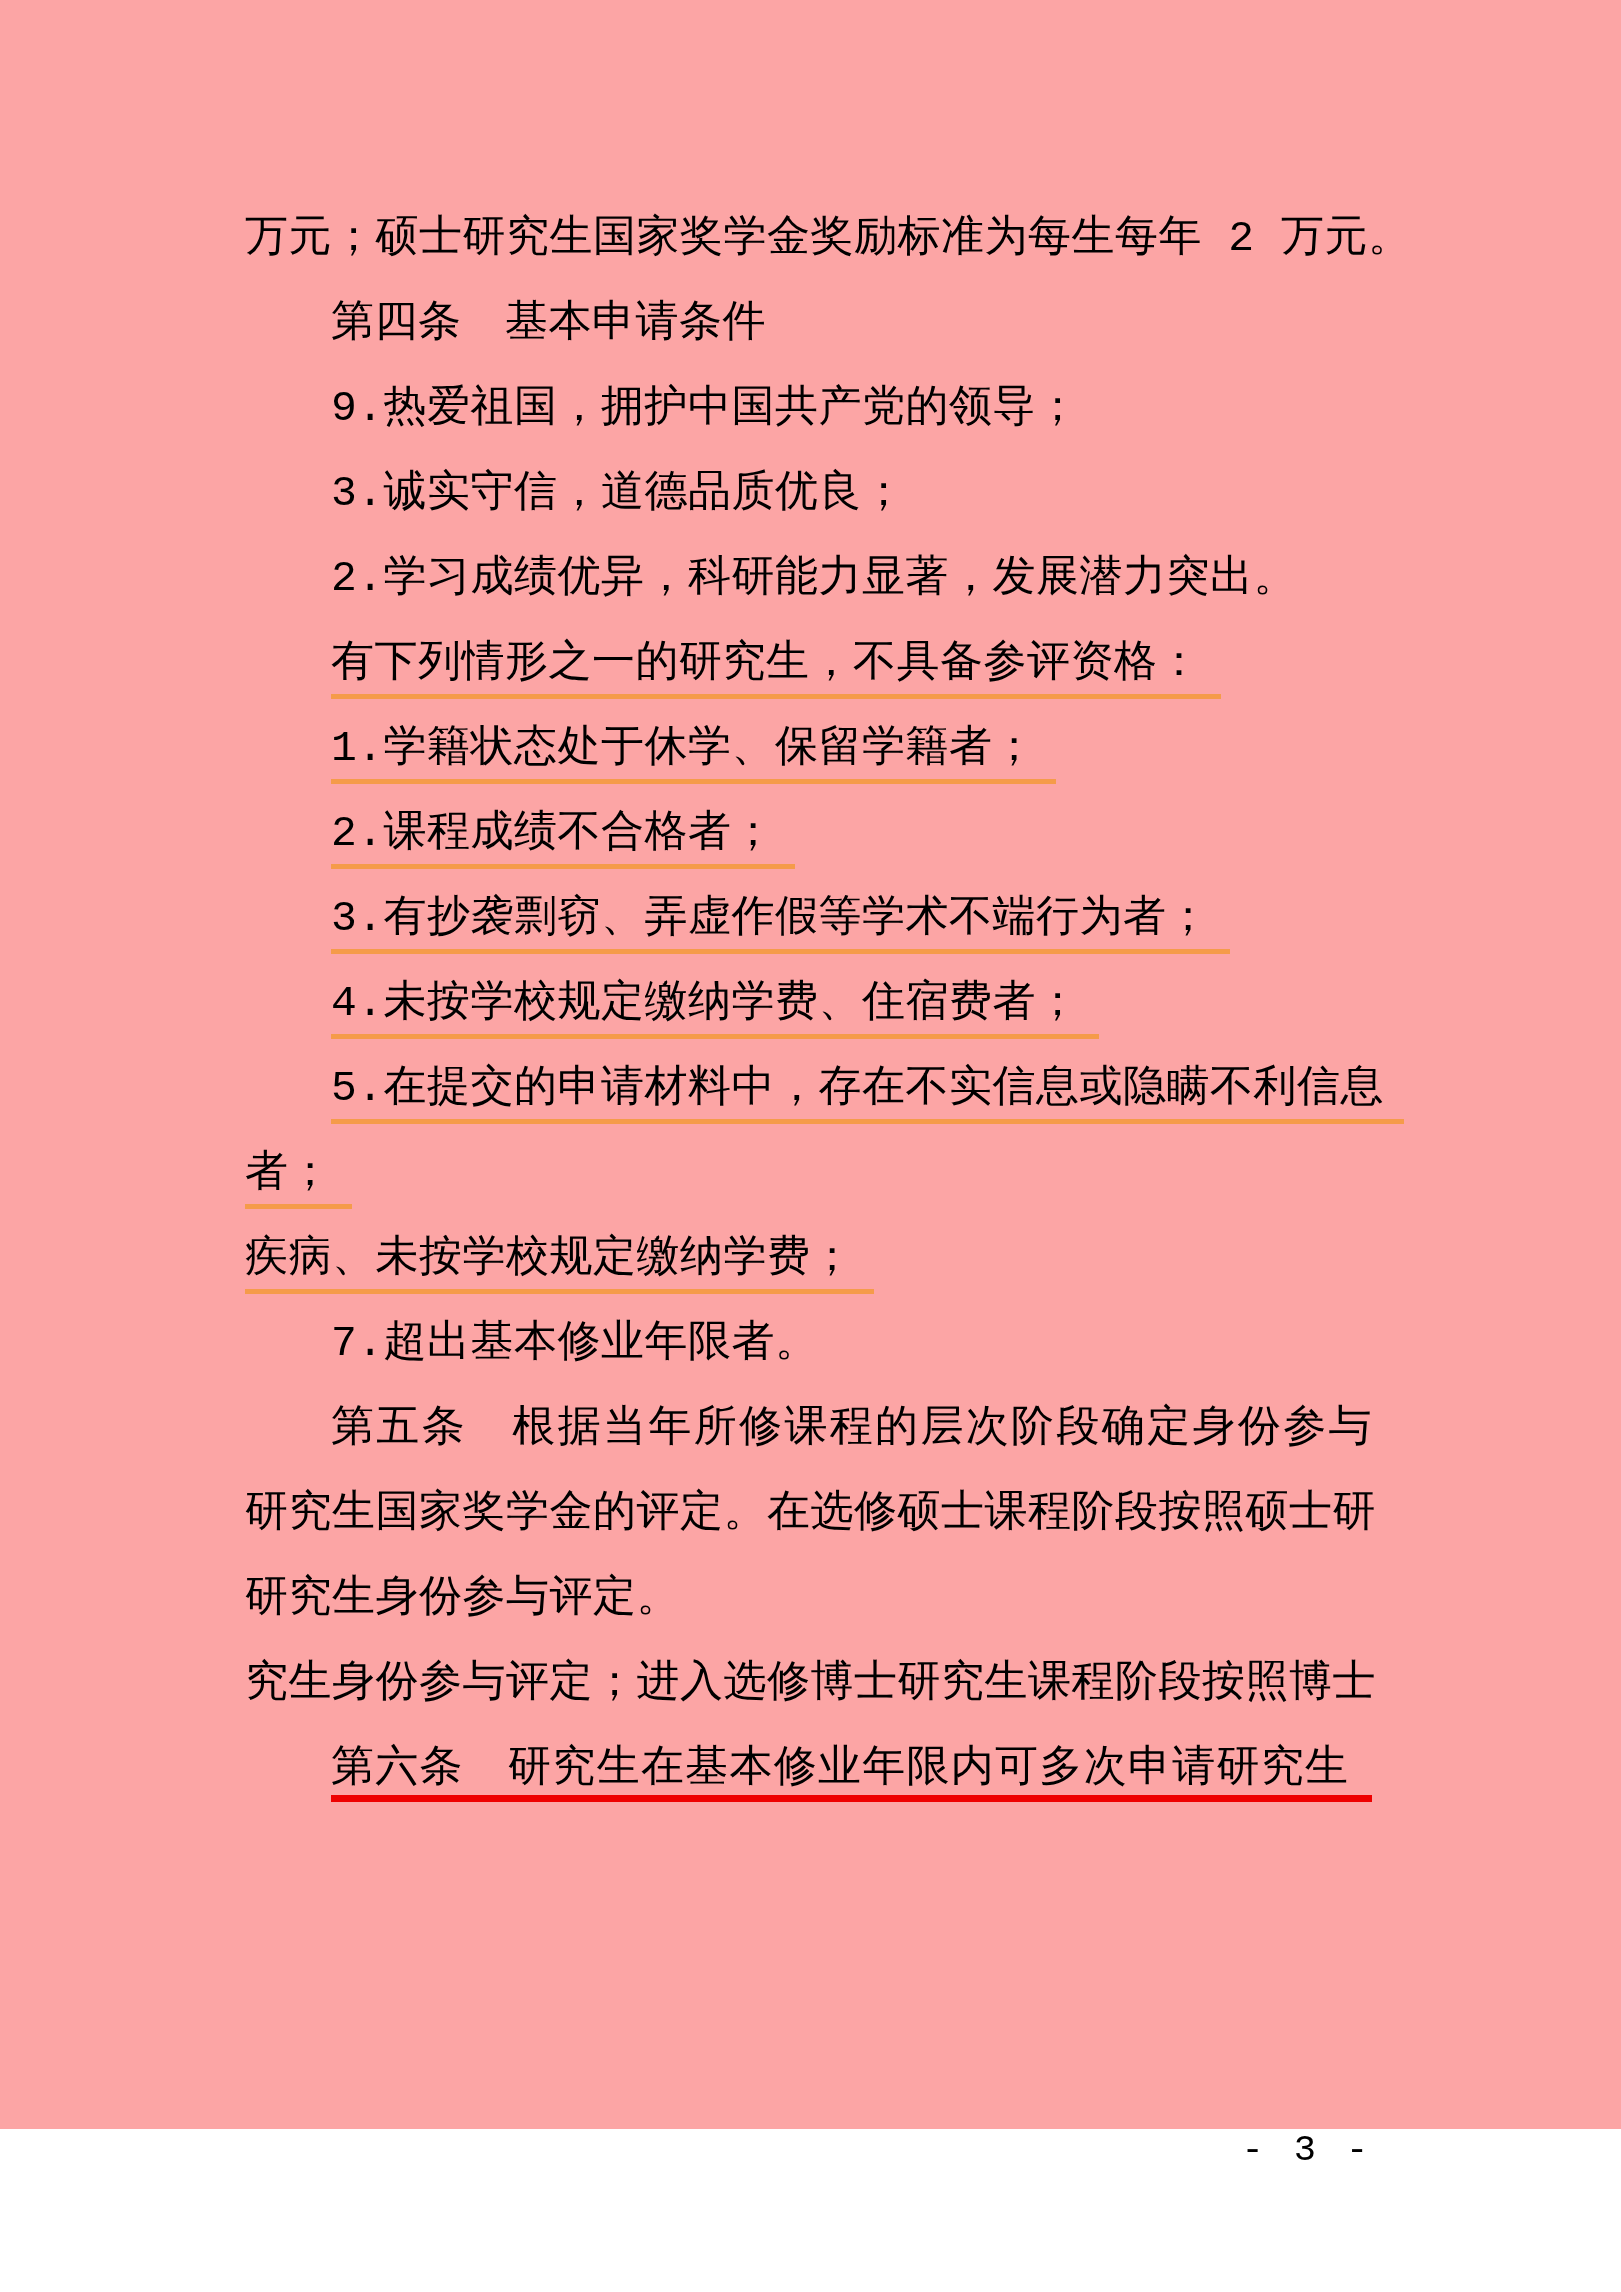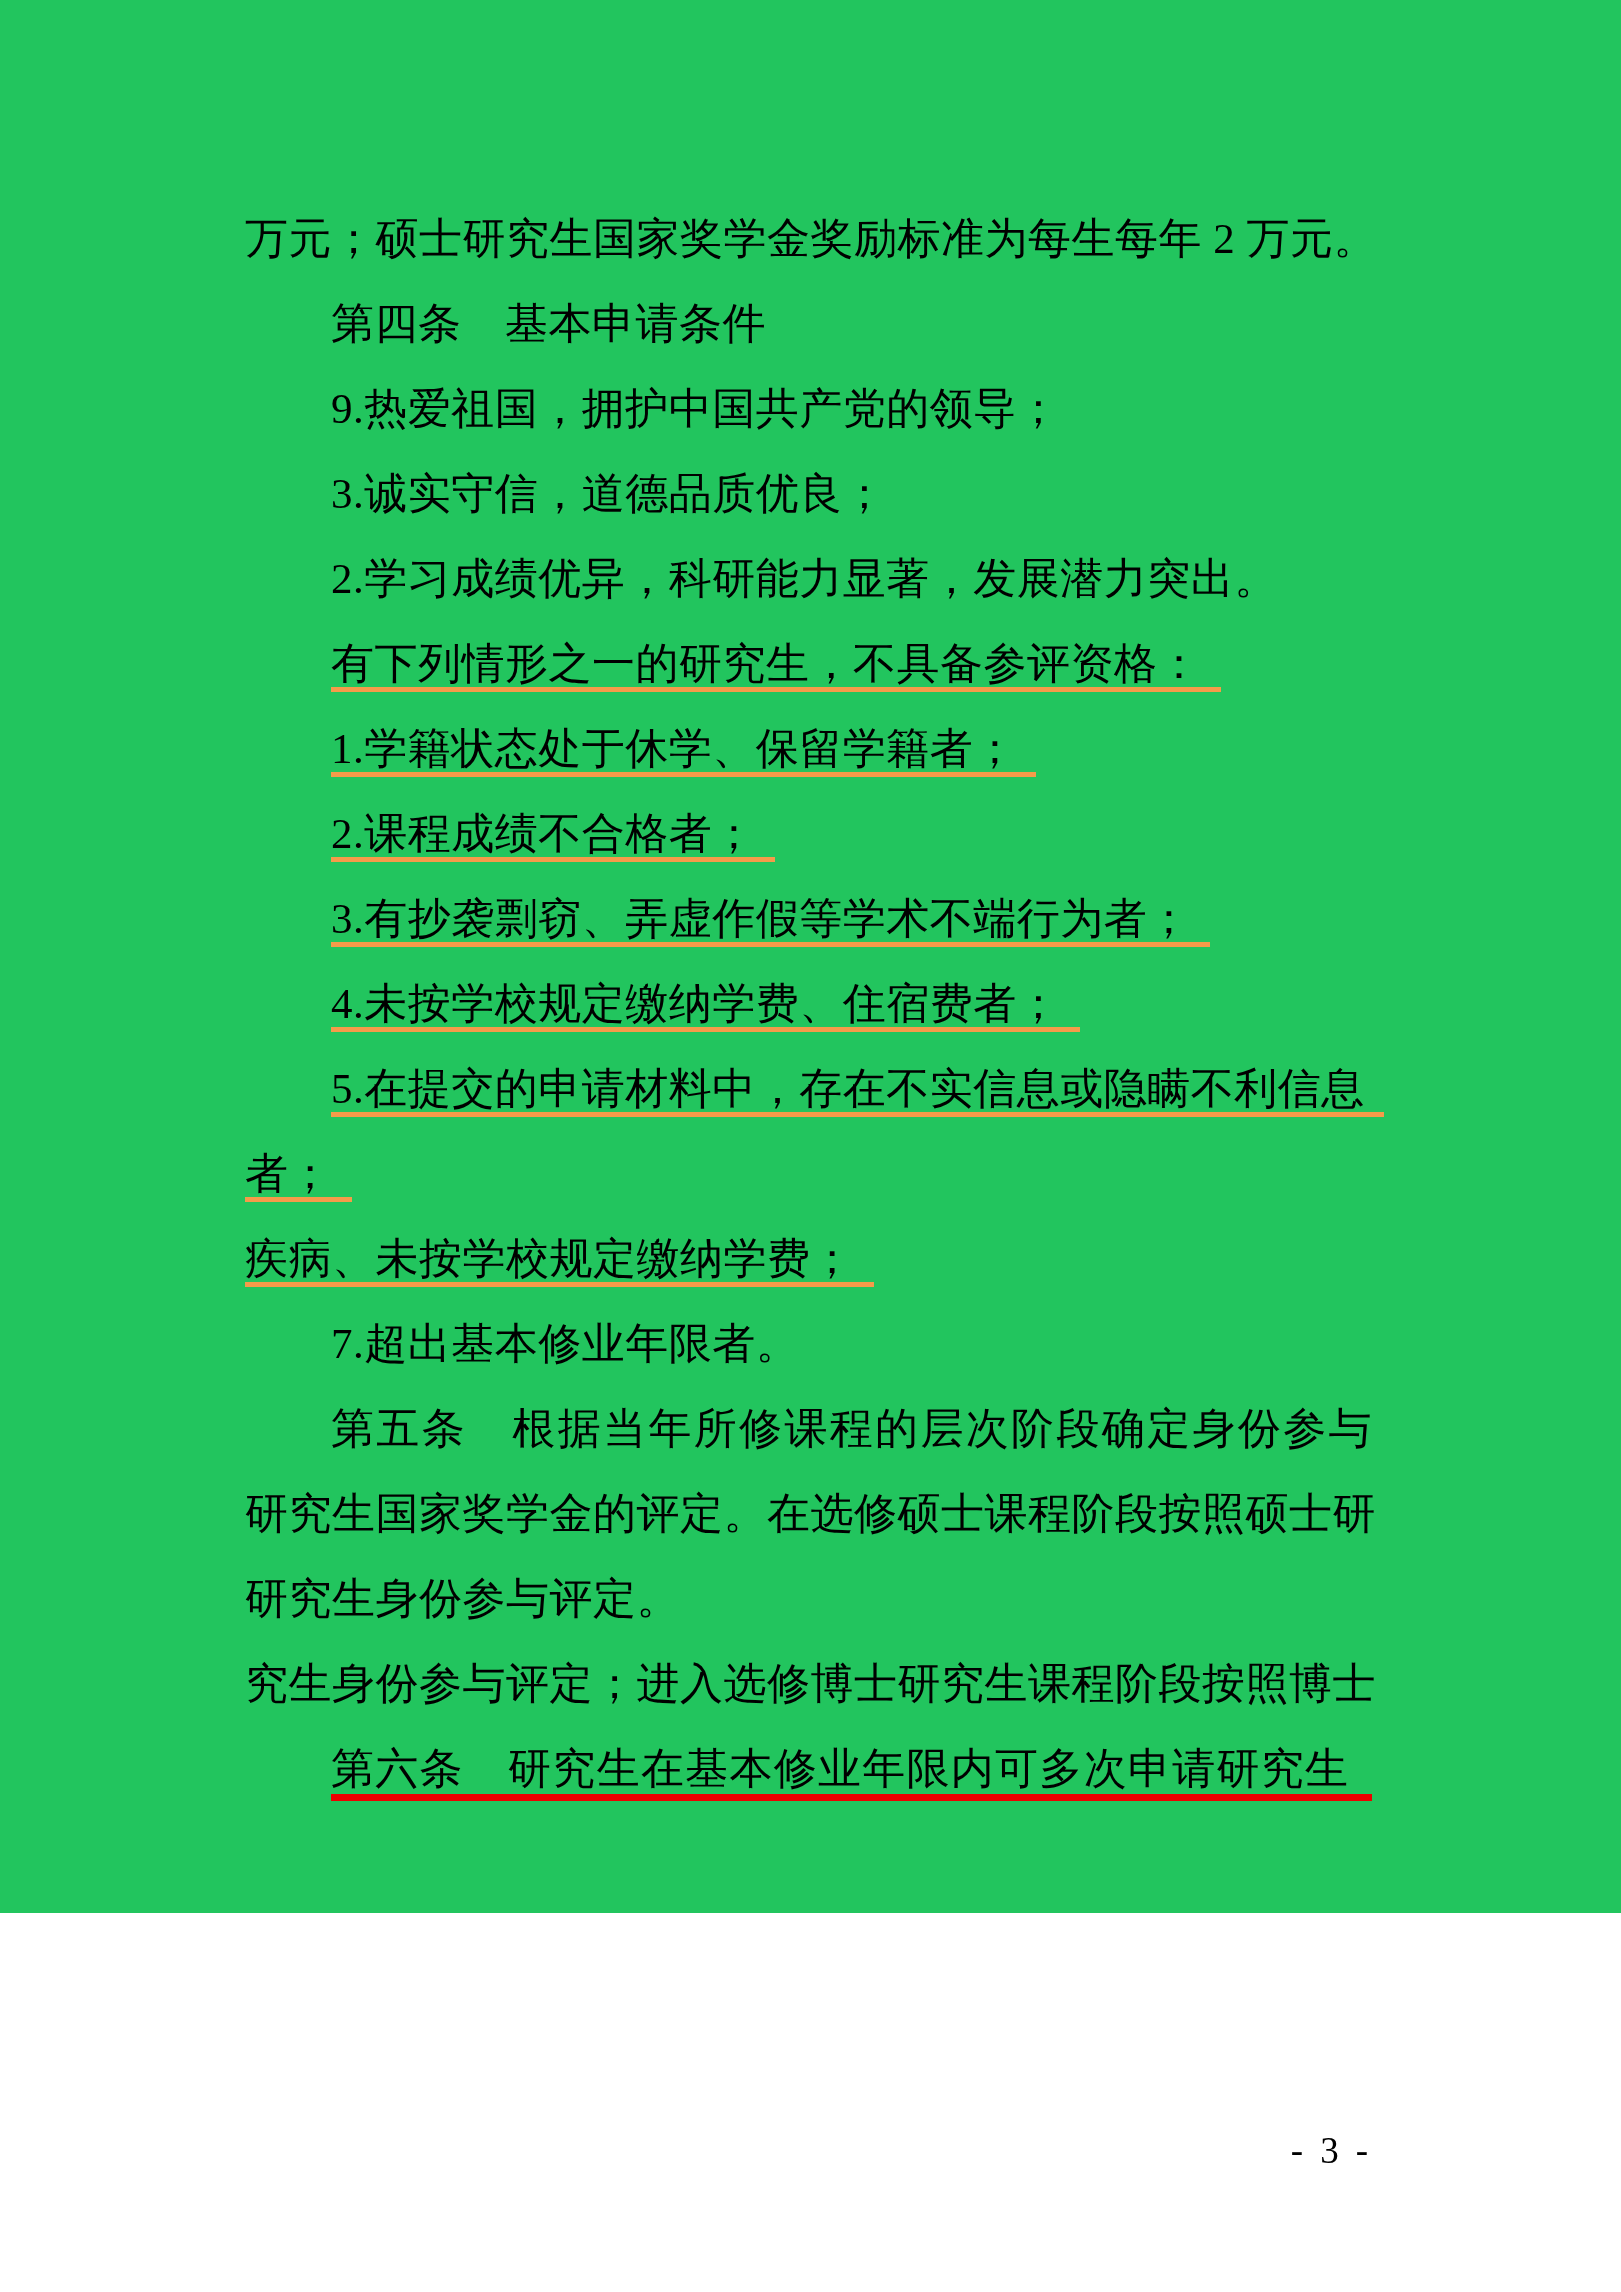--- a/index.html
+++ b/index.html
@@ -11,22 +11,23 @@
     width: 1621px;
     height: 2293px;
     position: relative;
     overflow: hidden;
     font-family: "Liberation Serif", "DejaVu Serif", serif;
   }
   .page {
     position: absolute;
     left: 0; top: 0;
     width: 1621px;
-    height: 1913px;
-    background: #22c55e;
+    height: 2129px;
+    background: #fca5a5;
+    font-family: Liberation Mono, monospace;
   }
   .content {
     position: absolute;
     left: 245px;
     top: 196px;
     width: 1127px;
   }
   .line {
     font-size: 43px;
     line-height: 85px;
@@ -42,21 +43,21 @@
   .line.spread {
     white-space: normal;
     text-align: justify;
     text-align-last: justify;
   }
   .line span.txt {
     display: inline;
   }
   .line.u-orange span.txt {
     border-bottom: 5.9px solid var(--underline-orange, #F59B4A);
-    padding-bottom: 0;
+    padding-bottom: 6px;
     padding-right: 19.6px;
   }
   .line.u-red span.txt {
     border-bottom: 7.8px solid var(--underline-red, #EE0000);
     padding-bottom: 2px;
     padding-right: 23.5px;
   }
   .page-number {
     position: absolute;
     right: 249px;

